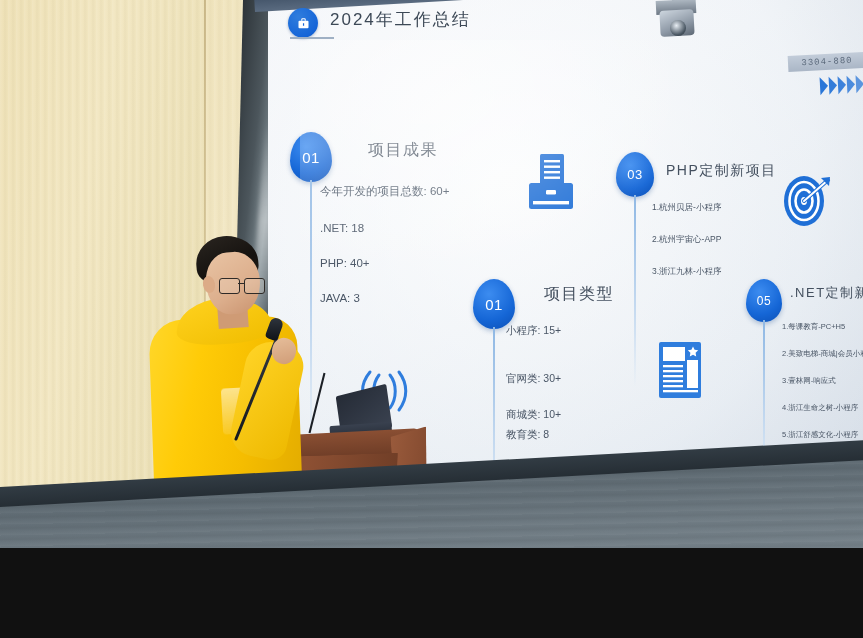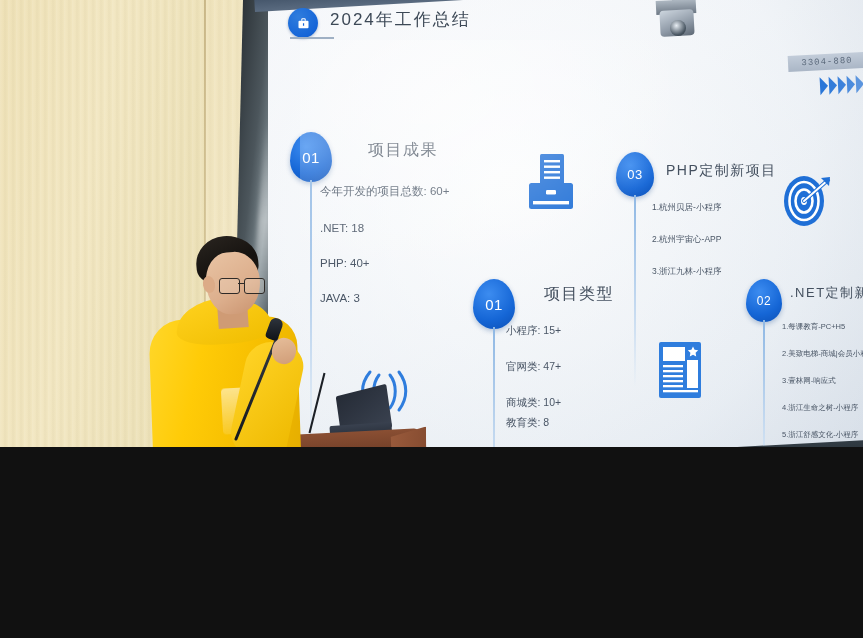--- a/index.html
+++ b/index.html
@@ -1,19 +1,19 @@
 <!DOCTYPE html>
 <html><head>
 <meta charset="utf-8">
 <style>
   html,body{margin:0;padding:0;background:#111;}
   body{font-family:"Liberation Sans","DejaVu Sans",sans-serif;}
 
   #scene{
-    position:relative;width:863px;height:447px;overflow:hidden;
+    position:relative;width:863px;height:548px;overflow:hidden;
     background:#bef264;
   }
 
   
   .wall-wood{
     position:absolute;left:0;top:0;width:205px;height:525px;
     background:
       repeating-linear-gradient(90deg,
         rgba(255,255,255,.10) 0px, rgba(255,255,255,0) 3px,
         rgba(160,140,95,.07) 5px, rgba(255,255,255,0) 8px),
@@ -353,40 +353,40 @@
       <div class="li" style="font-size:11.5px;margin-bottom:23px;">PHP: 40+</div>
       <div class="li" style="font-size:11.5px;">JAVA: 3</div>
     </div>
 
     <div class="pin" style="left:205px;top:287px;">
       <span>01</span>
     </div>
     <div class="pin-stem" style="left:225px;top:335px;height:200px;"></div>
     <div class="blk-title" style="left:276px;top:292px;">项目类型</div>
     <div class="blk-list" style="left:238px;top:332px;">
-      <div class="li" style="font-size:10.5px;margin-bottom:22px;">小程序: 15+</div>
-      <div class="li" style="font-size:10.5px;margin-bottom:22px;">官网类: 47+</div>
+      <div class="li" style="font-size:10.5px;margin-bottom:34px;">小程序: 15+</div>
+      <div class="li" style="font-size:10.5px;margin-bottom:22px;">官网类: 30+</div>
       <div class="li" style="font-size:10.5px;margin-bottom:6px;">商城类: 10+</div>
       <div class="li" style="font-size:10.5px;margin-bottom:30px;">教育类: 8</div>
       <div class="li" style="font-size:10.5px;">其它类: 10+</div>
     </div>
 
     <div class="pin" style="left:348px;top:160px;width:38px;height:45px;font-size:13px;">
       <span>03</span>
     </div>
     <div class="pin-stem" style="left:366px;top:203px;height:192px;"></div>
     <div class="blk-title" style="left:398px;top:170px;font-size:14px;">PHP定制新项目</div>
     <div class="blk-list" style="left:384px;top:210px;">
       <div class="li" style="font-size:8.5px;margin-bottom:20px;">1.杭州贝居-小程序</div>
       <div class="li" style="font-size:8.5px;margin-bottom:20px;">2.杭州宇宙心-APP</div>
       <div class="li" style="font-size:8.5px;">3.浙江九林-小程序</div>
     </div>
 
     <div class="pin" style="left:478px;top:287px;width:36px;height:43px;font-size:12px;">
-      <span>02</span>
+      <span>05</span>
     </div>
     <div class="pin-stem" style="left:495px;top:328px;height:175px;"></div>
     <div class="blk-title" style="left:522px;top:292px;font-size:13px;">.NET定制新项目</div>
     <div class="blk-list" style="left:514px;top:330px;">
       <div class="li" style="font-size:7.5px;margin-bottom:17px;">1.每课教育-PC+H5</div>
       <div class="li" style="font-size:7.5px;margin-bottom:17px;">2.美致电梯-商城|会员小程序</div>
       <div class="li" style="font-size:7.5px;margin-bottom:17px;">3.壹林网-响应式</div>
       <div class="li" style="font-size:7.5px;margin-bottom:17px;">4.浙江生命之树-小程序</div>
       <div class="li" style="font-size:7.5px;">5.浙江舒感文化-小程序</div>
     </div>

